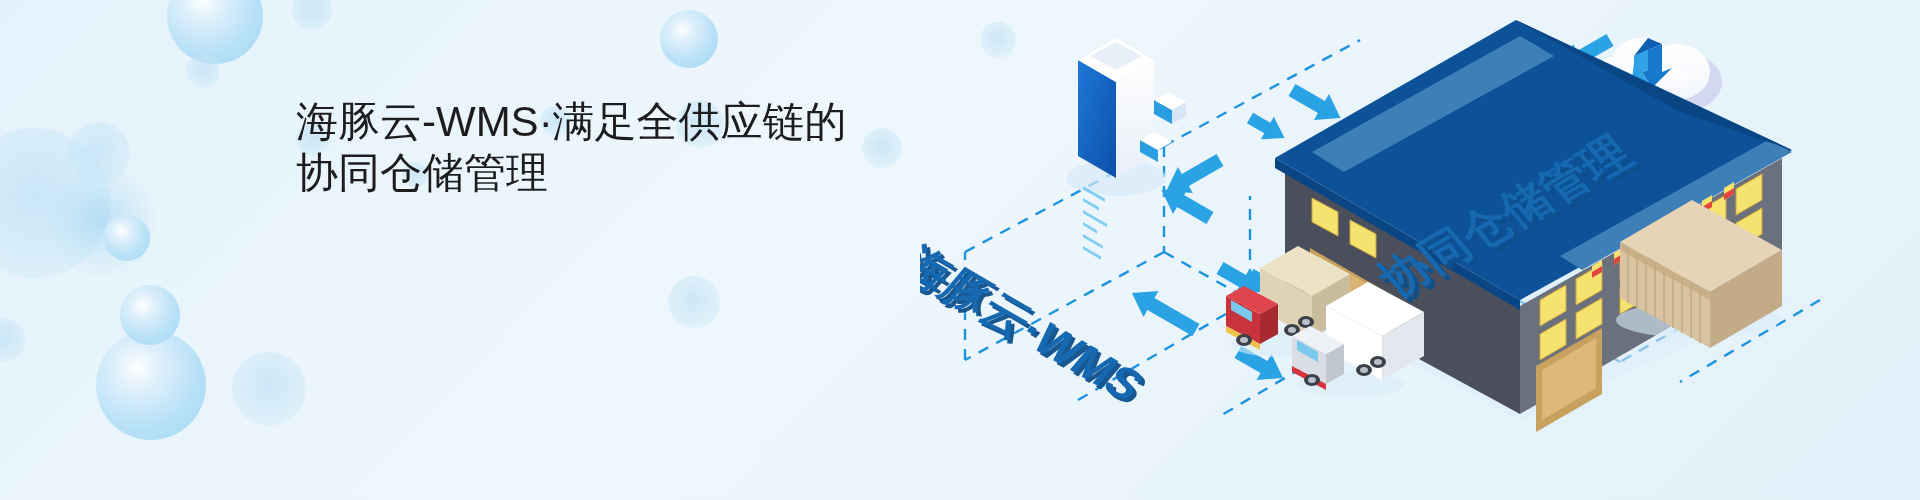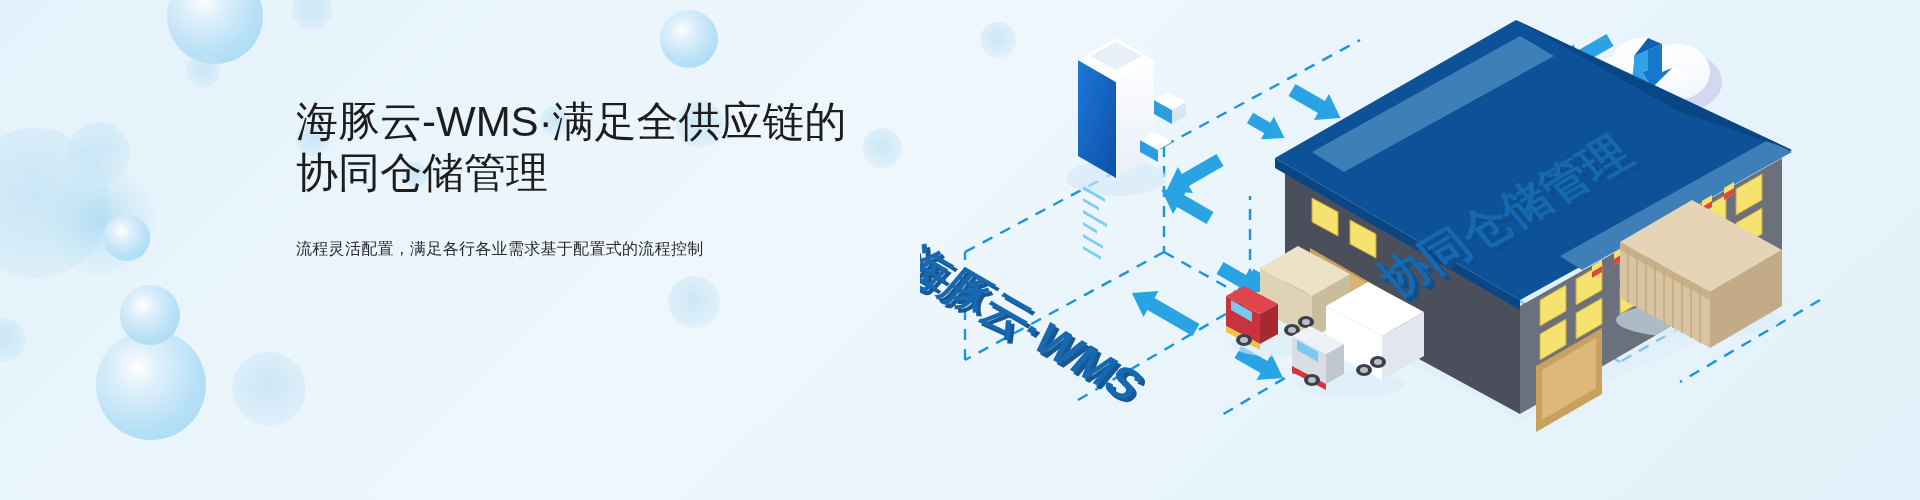--- a/index.html
+++ b/index.html
@@ -84,21 +84,20 @@
       <div class="bubble bub-flat" style="left: 186px; top: 54px; width: 34px; height: 34px;"></div>
       <div class="bubble bub-flat" style="left: -18px; top: 318px; width: 44px; height: 44px;"></div>
       <div class="bubble bub-flat" style="left: 402px; top: 162px; width: 26px; height: 26px;"></div>
       <div class="bubble bub-flat" style="left: 862px; top: 128px; width: 40px; height: 40px;"></div>
       <div class="bubble bub-flat" style="left: 980px; top: 22px; width: 36px; height: 36px;"></div>
     </div>
 
   <div id="copy">
     <h1 id="headline">海豚云-WMS·满足全供应链的
 协同仓储管理</h1>
-    <p id="subtitle">流程灵活配置，满足各行各业需求基于配置式的流程控制</p>
   </div>
 
   <div id="art">
     <svg width="1000" height="500" viewBox="0 0 1000 500" xmlns="http://www.w3.org/2000/svg">
       <defs>
         <linearGradient id="cloudG" x1="0" y1="0" x2="0" y2="1">
           <stop offset="0%" stop-color="#ffffff"></stop>
           <stop offset="100%" stop-color="#f2f6fd"></stop>
         </linearGradient>
         <linearGradient id="rackG" x1="0" y1="0" x2="1" y2="1">

